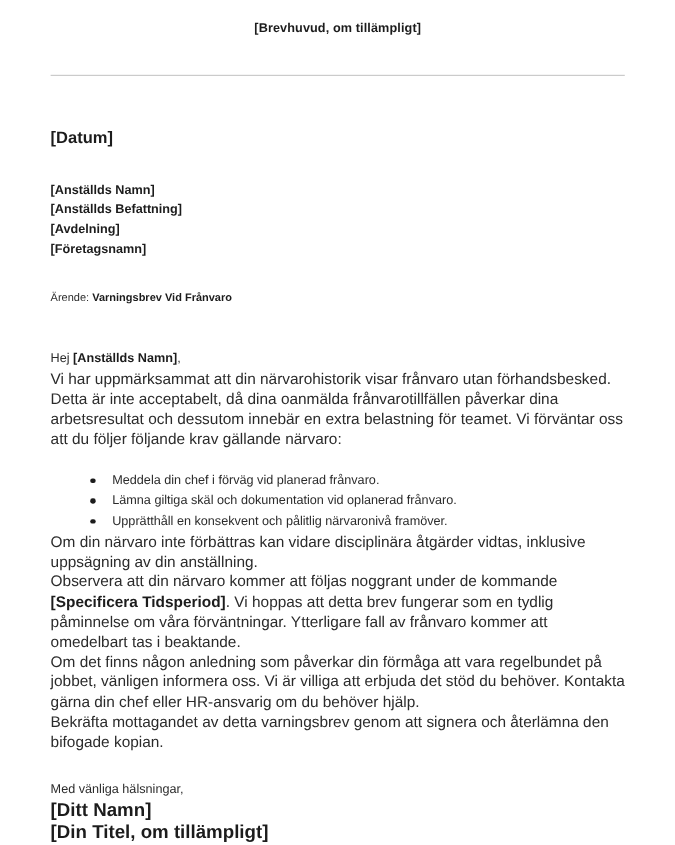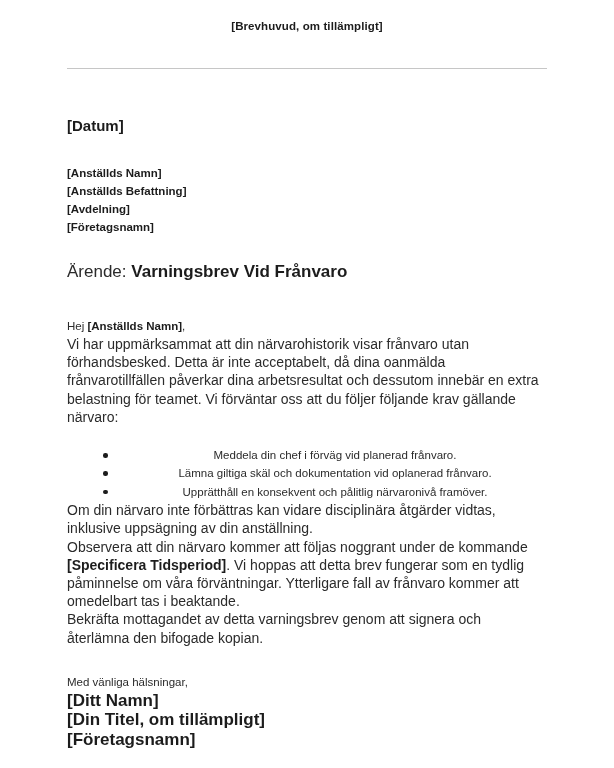--- a/index.html
+++ b/index.html
@@ -12,21 +12,21 @@
     height: 768px;
     overflow: hidden;
     font-family: "Liberation Sans", sans-serif;
     color: #2b2b2b;
     -webkit-font-smoothing: antialiased;
   }
   .page {
     box-sizing: border-box;
     width: 614px;
     height: 764px;
-    padding: 0 67px;
+    padding: 0 46px;
     background: #ffffff;
   }
   .letterhead {
     text-align: center;
     font-size: 11.5px;
     font-weight: bold;
     color: #1c1c1c;
     letter-spacing: 0.1px;
     padding-top: 18px;
     line-height: 16px;
@@ -53,21 +53,21 @@
     margin-top: 29px;
   }
   .recipient .line {
     font-weight: bold;
     color: #1c1c1c;
     font-size: 11.5px;
     line-height: 18px;
   }
   .subject {
     margin-top: 27px;
-    font-size: 17px;
+    font-size: 10px;
     line-height: 18px;
   }
   .subject .strong {
     font-weight: bold;
     color: #1c1c1c;
   }
   .greeting {
     margin-top: 36px;
     font-size: 11.5px;
     line-height: 18px;
@@ -92,21 +92,20 @@
     margin: 20px 0 0 0;
     padding: 0 0 0 36px;
     list-style: none;
   }
   ul.bullets li {
     position: relative;
     font-size: 11.5px;
     line-height: 18.4px;
     color: #2b2b2b;
     padding-left: 20px;
-    text-align: center;
   }
   ul.bullets li .dot {
     position: absolute;
     left: 0;
     top: 7px;
     width: 4.5px;
     height: 4.5px;
     border-radius: 50%;
     background: #1c1c1c;
     display: block;
@@ -155,20 +154,21 @@
   <ul class="bullets">
     <li><span class="dot"></span><span>Meddela din chef i förväg vid planerad frånvaro.</span></li>
     <li><span class="dot"></span><span>Lämna giltiga skäl och dokumentation vid oplanerad frånvaro.</span></li>
     <li><span class="dot"></span><span>Upprätthåll en konsekvent och pålitlig närvaronivå framöver.</span></li>
   </ul>
 
   <p class="para para-gap">Om din närvaro inte förbättras kan vidare disciplinära åtgärder vidtas, inklusive uppsägning av din anställning.</p>
 
   <p class="para para-gap"><span>Observera att din närvaro kommer att följas noggrant under de kommande </span><span class="strong">[Specificera Tidsperiod]</span><span>. Vi hoppas att detta brev fungerar som en tydlig påminnelse om våra förväntningar. Ytterligare fall av frånvaro kommer att omedelbart tas i beaktande.</span></p>
 
+  <p class="para para-gap">Om det finns någon anledning som påverkar din förmåga att vara regelbundet på jobbet, vänligen informera oss. Vi är villiga att erbjuda det stöd du behöver. Kontakta gärna din chef eller HR-ansvarig om du behöver hjälp.</p>
 
   <p class="para para-gap">Bekräfta mottagandet av detta varningsbrev genom att signera och återlämna den bifogade kopian.</p>
 
   <div class="closing">Med vänliga hälsningar,</div>
 
   <div class="signature">
     <div class="line">[Ditt Namn]</div>
     <div class="line">[Din Titel, om tillämpligt]</div>
     <div class="line">[Företagsnamn]</div>
   </div>

